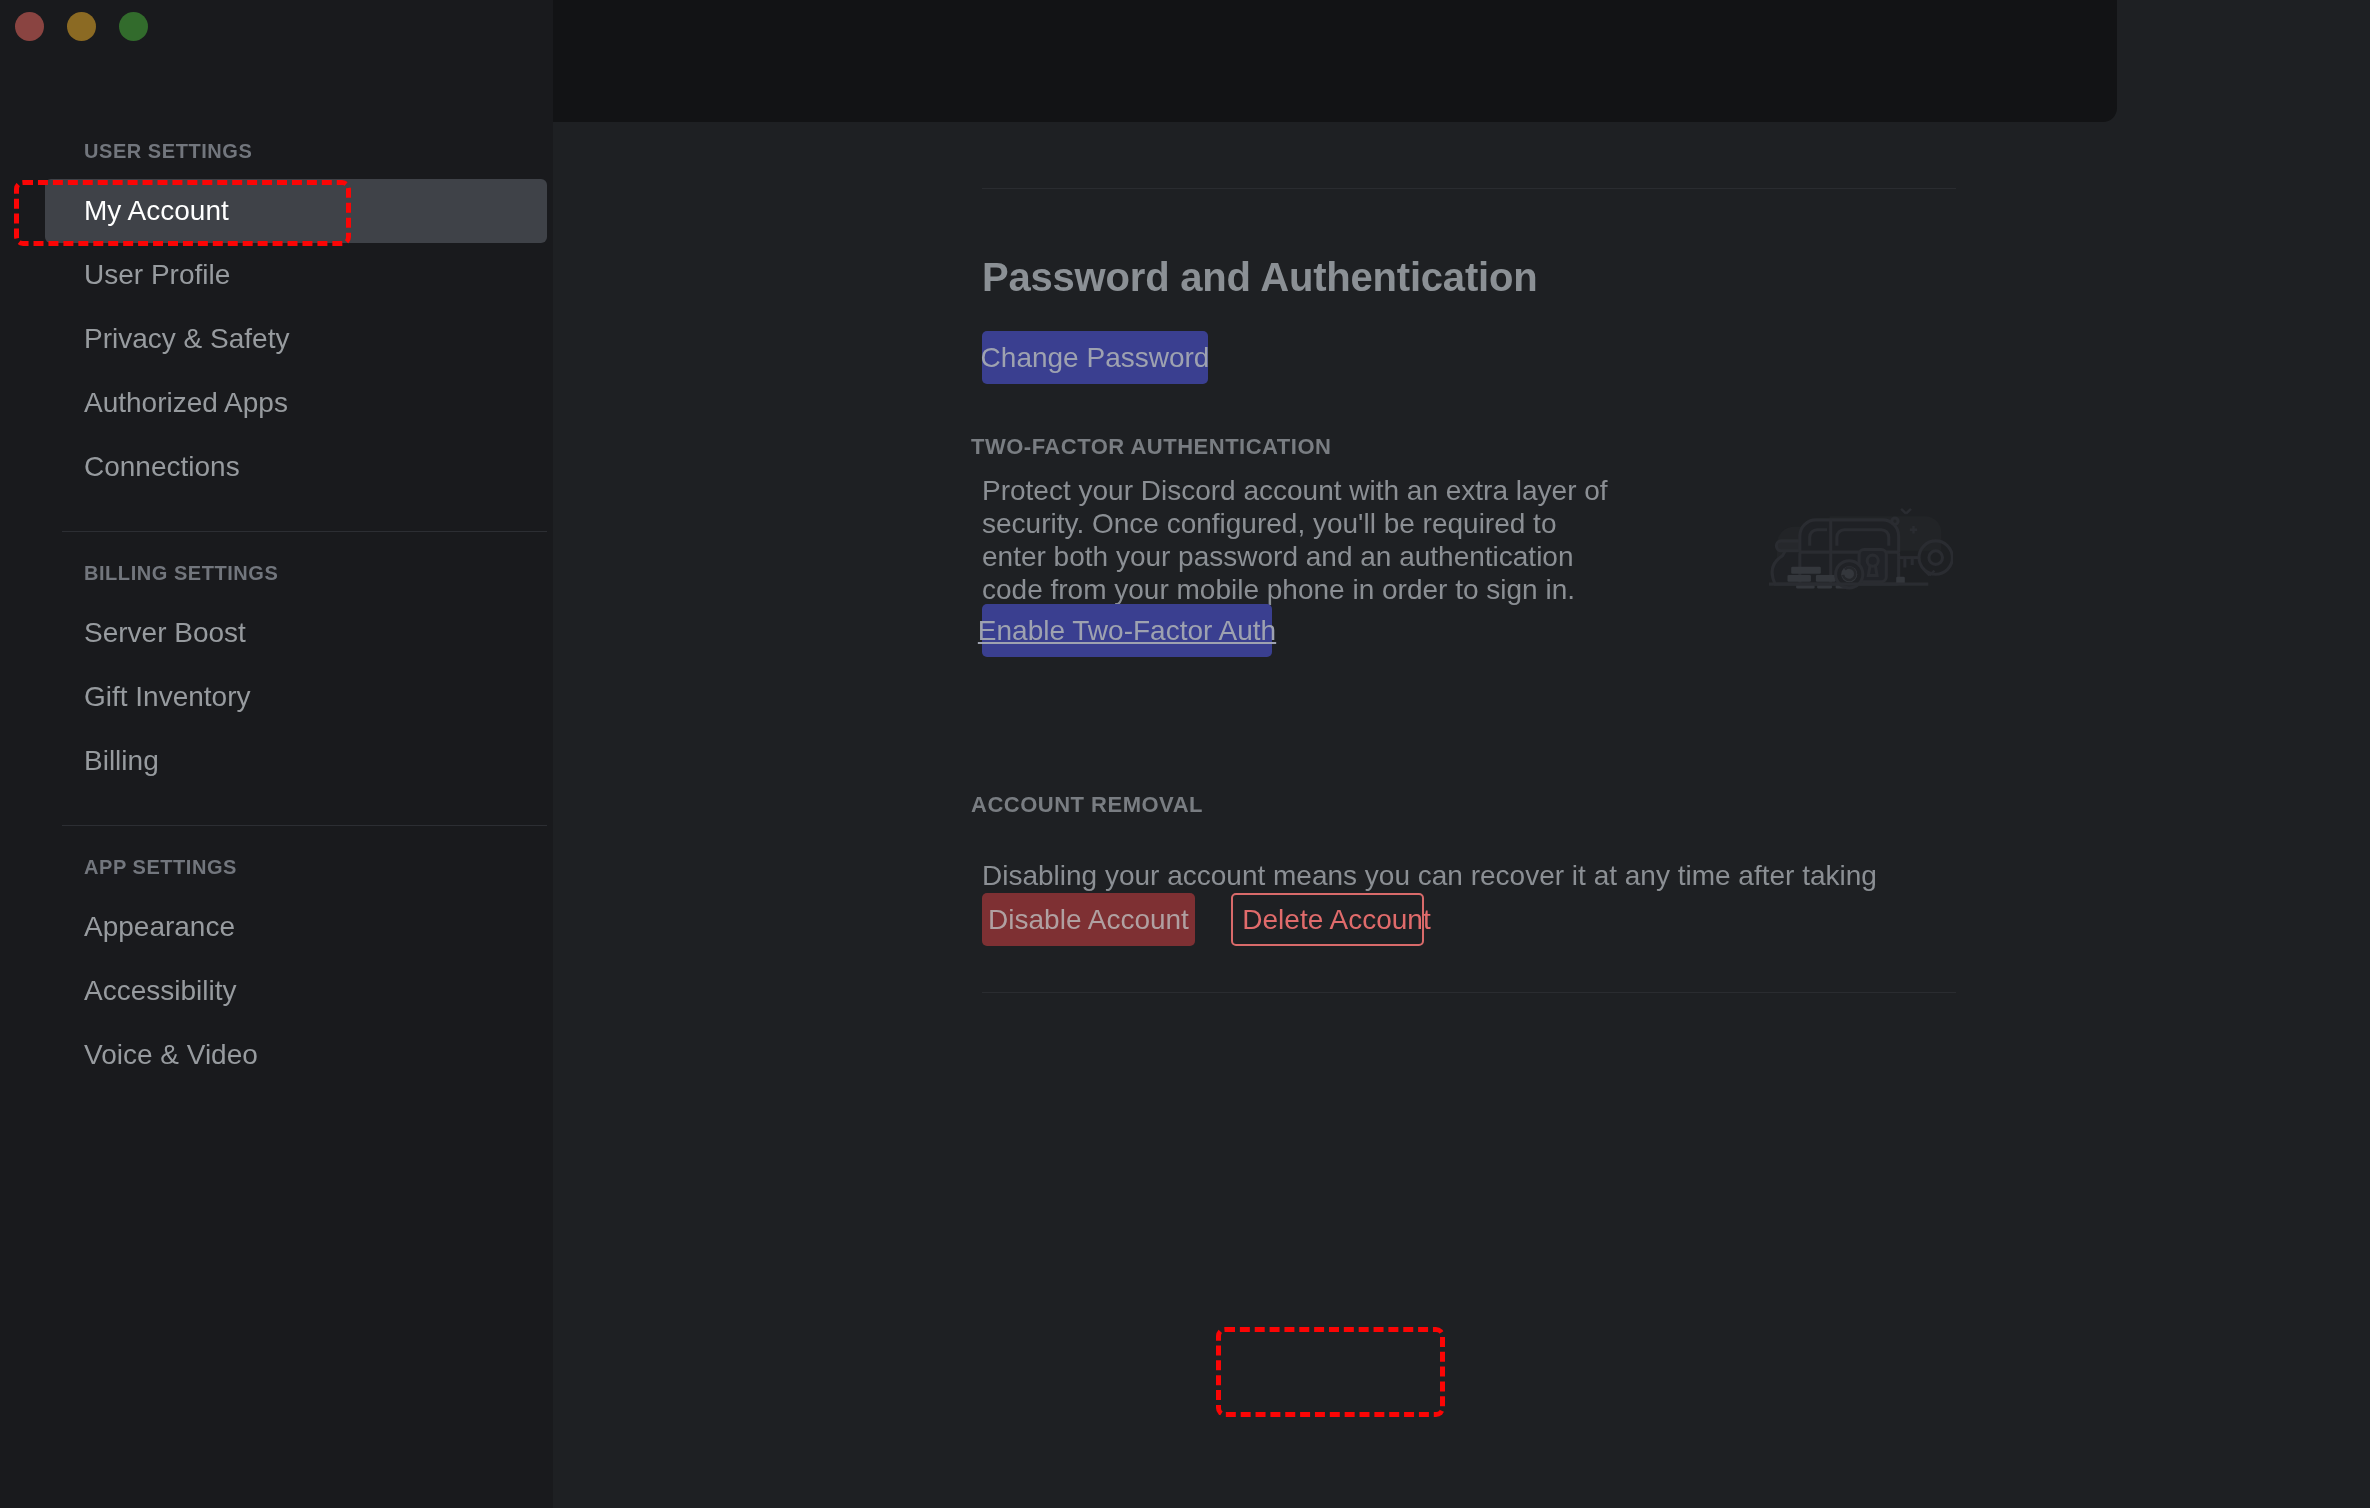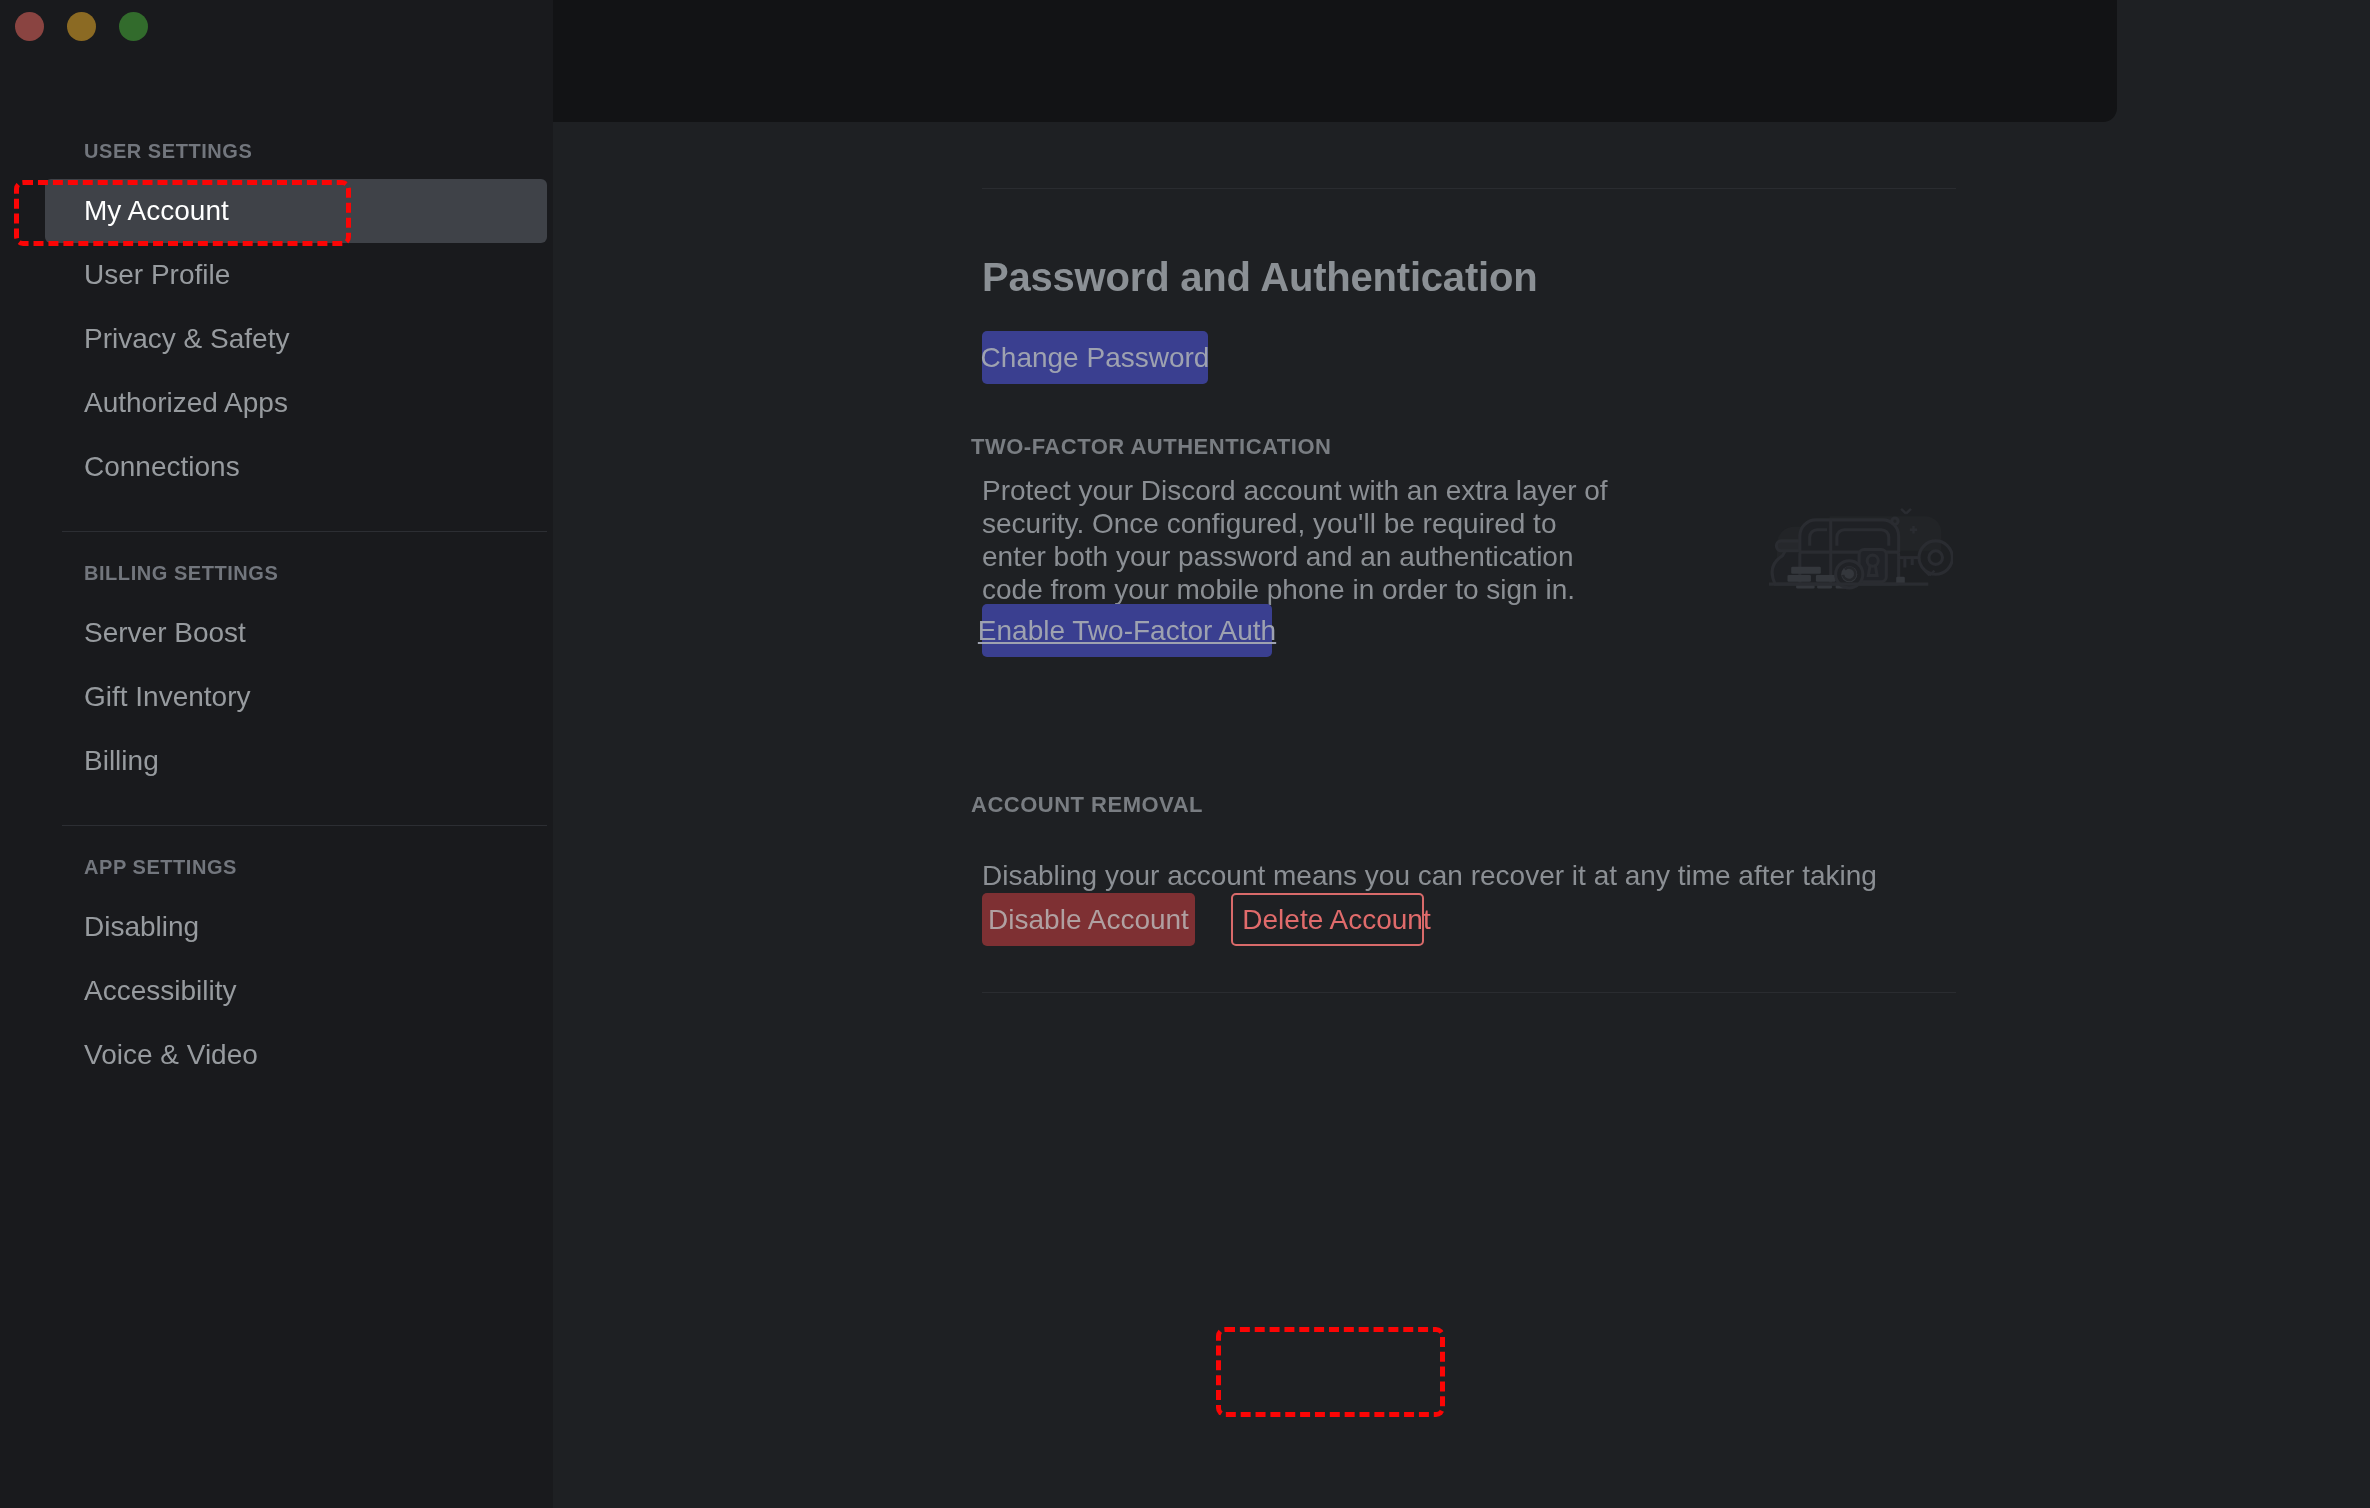--- a/index.html
+++ b/index.html
@@ -238,21 +238,21 @@
       </div>
       <div class="nav-item">
         <span>Billing</span>
       </div>
 
       <div class="nav-divider"></div>
 
       <div class="nav-category">APP SETTINGS</div>
 
       <div class="nav-item">
-        <span>Disabling</span>
+        <span>Appearance</span>
       </div>
       <div class="nav-item">
         <span>Accessibility</span>
       </div>
       <div class="nav-item">
         <span>Voice &amp; Video</span>
       </div>
 
     </div>
   </div>

